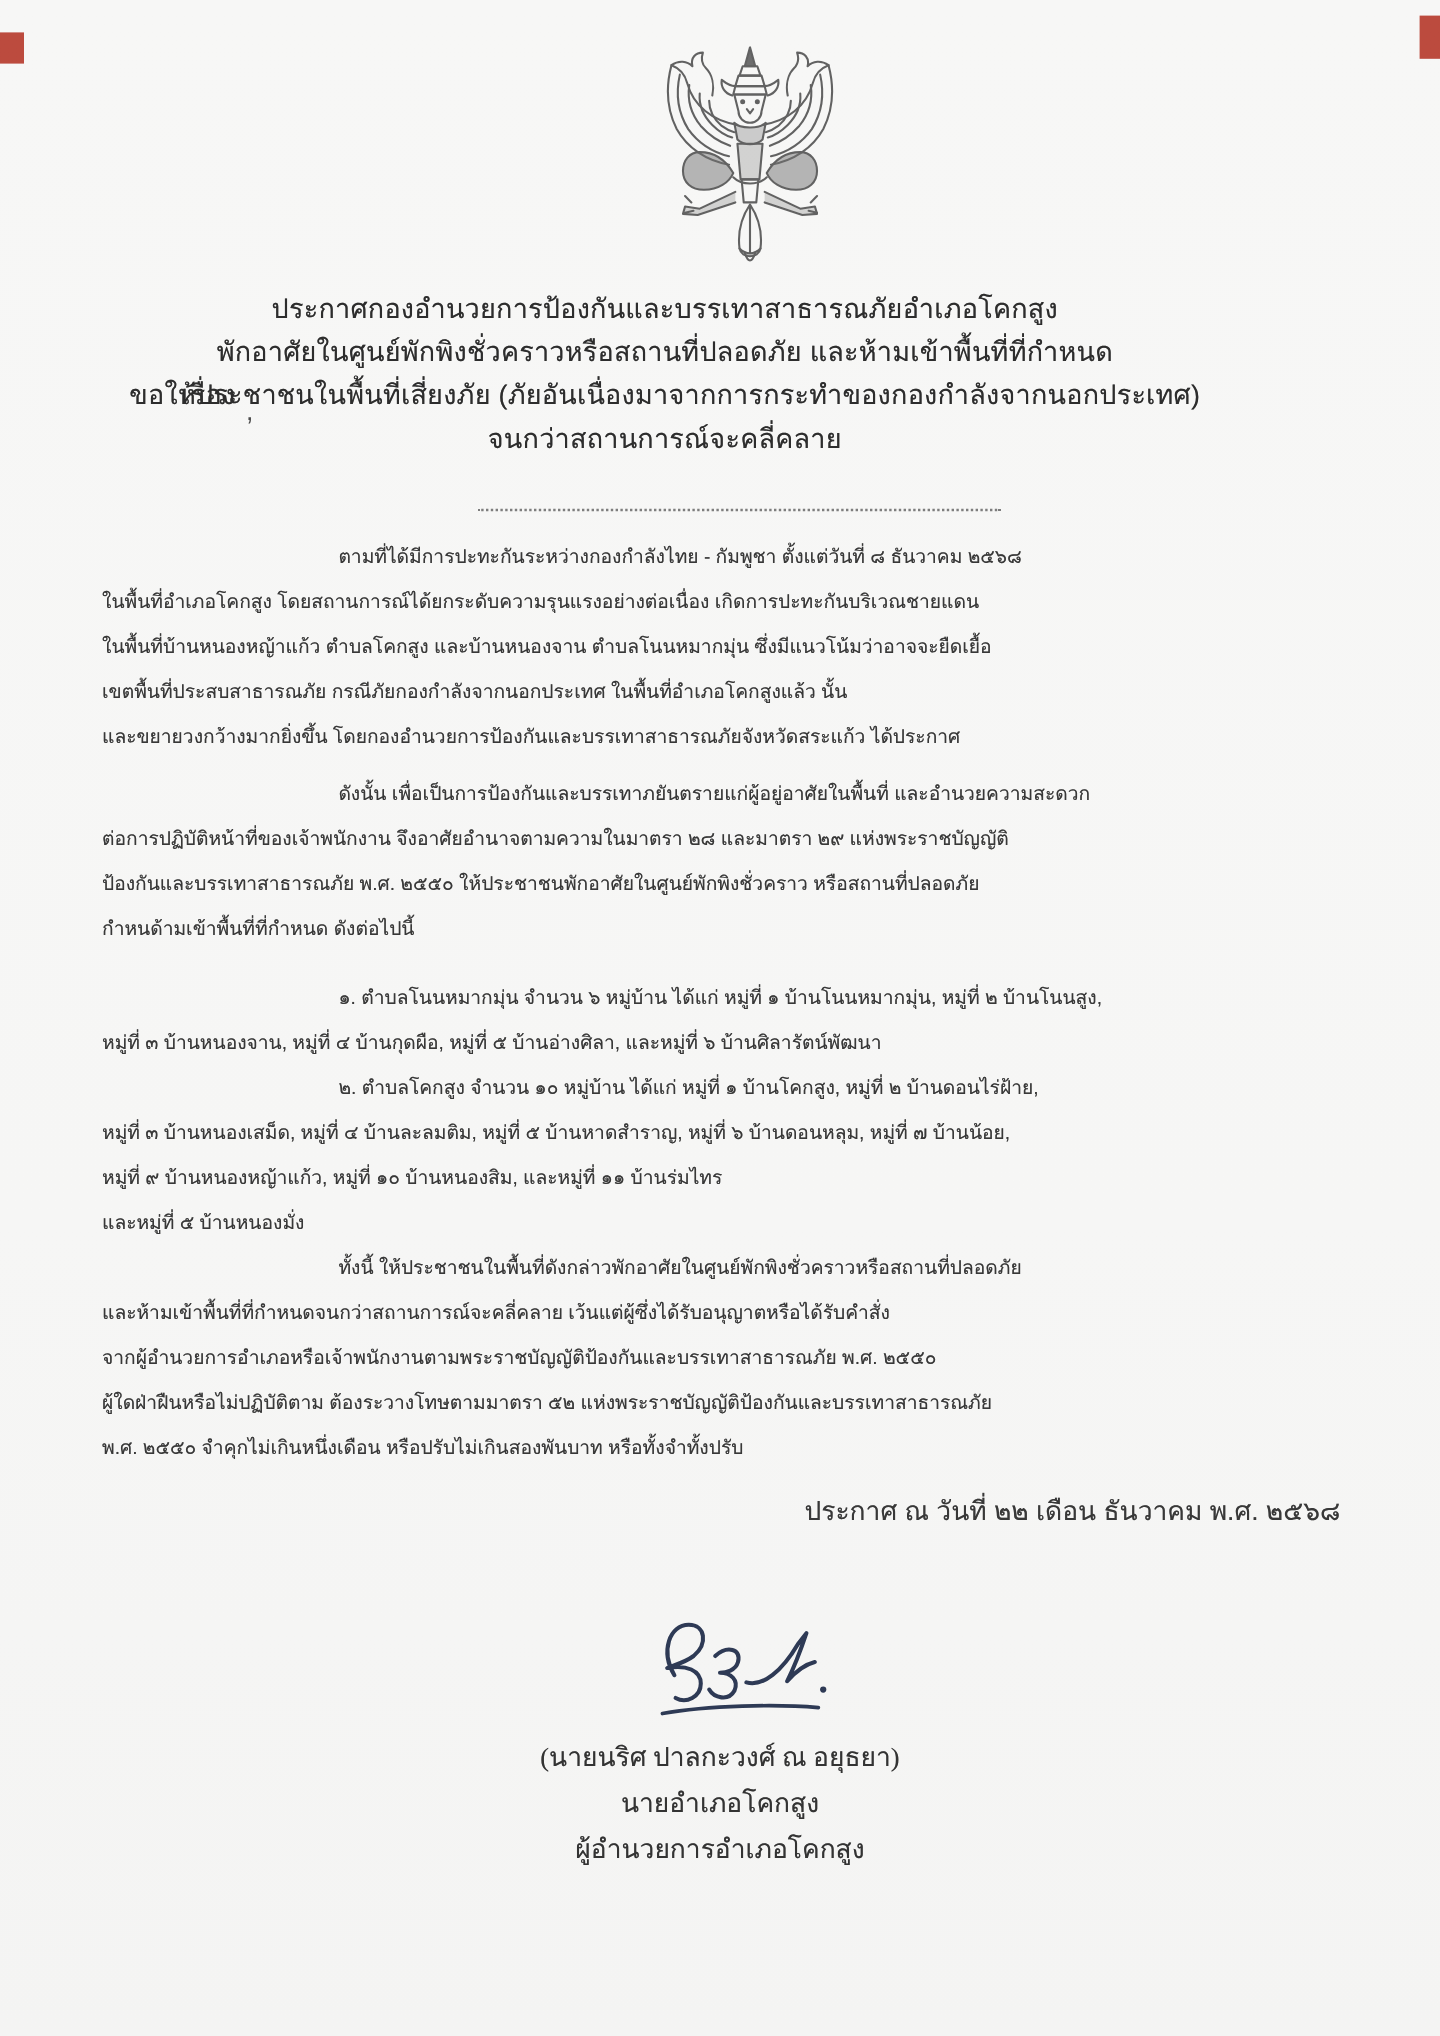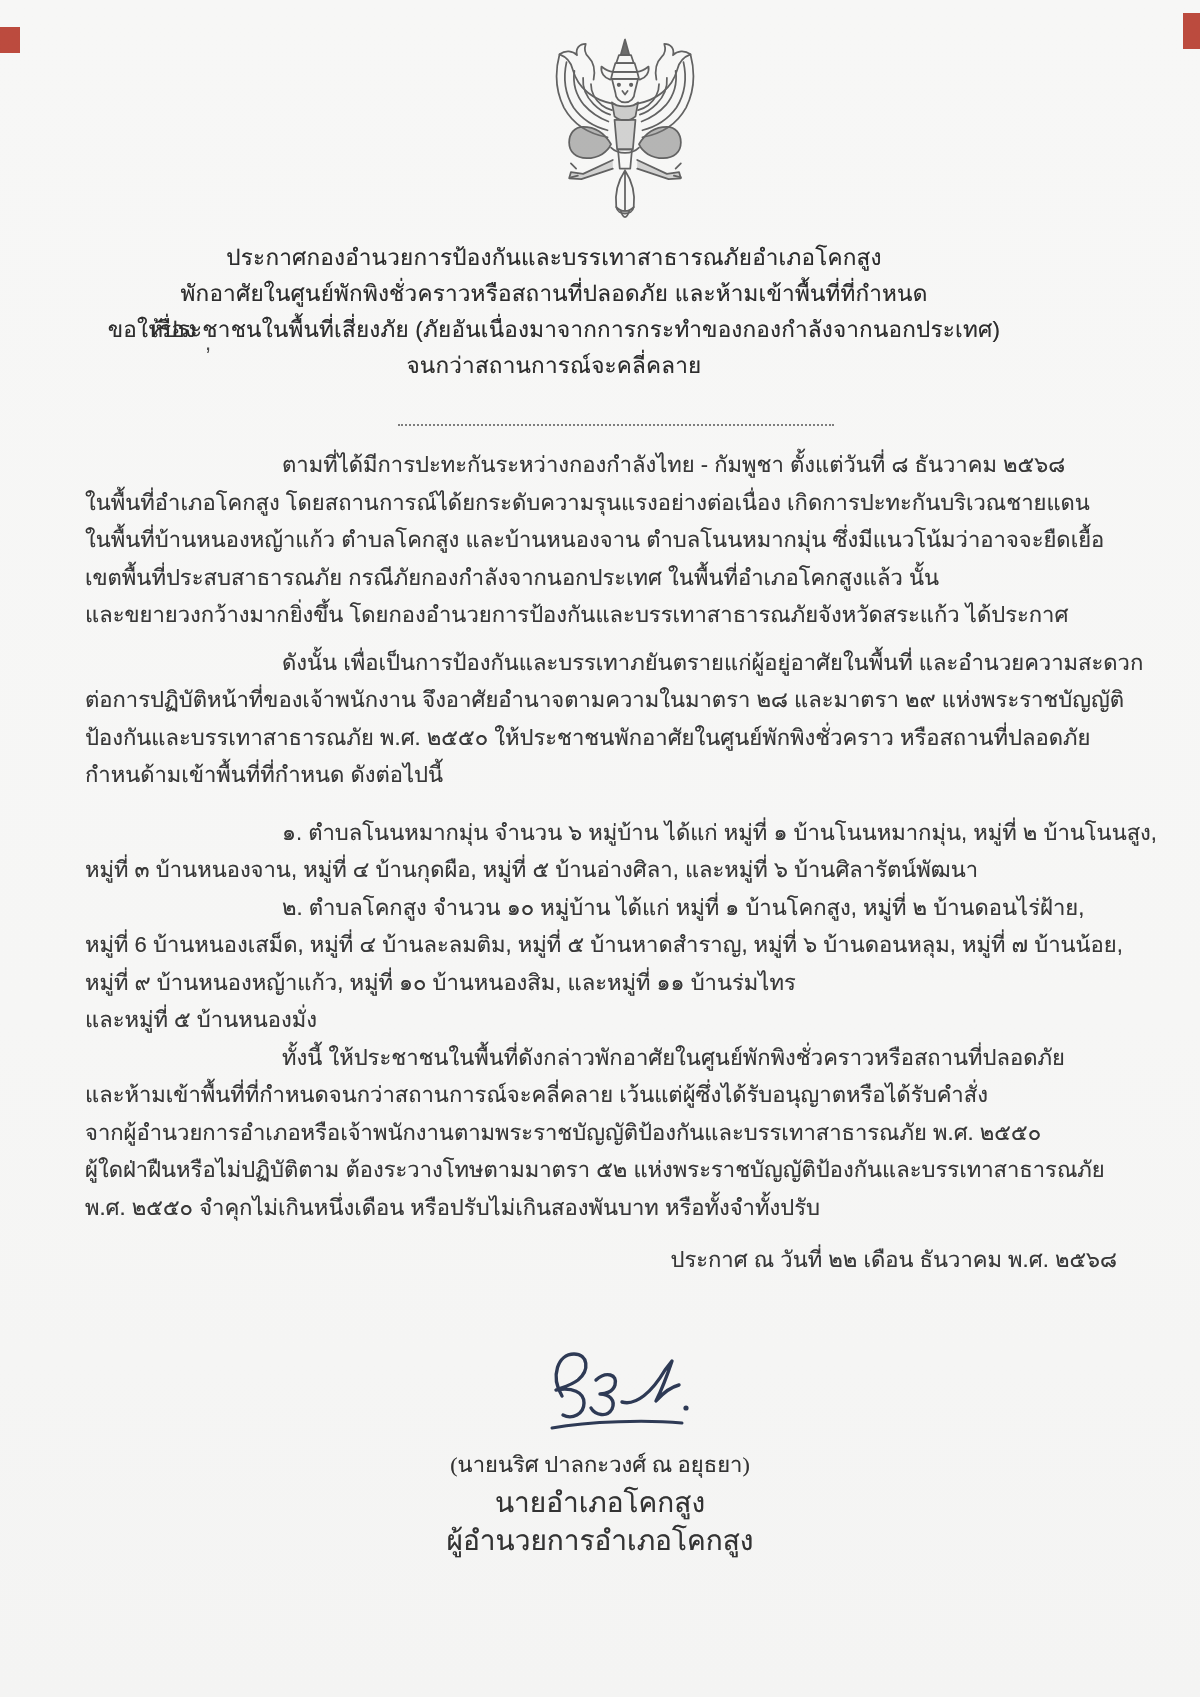--- a/index.html
+++ b/index.html
@@ -22,34 +22,34 @@
   .header{position:absolute;top:240px;left:0;width:1108px;text-align:center;color:#2d2d2d;}
   .header .hline{font-size:22.5px;line-height:36px;letter-spacing:.2px;
     text-shadow:0 0 .5px rgba(45,45,45,.55);}
   .subject-row{position:relative;}
   .subject-label{position:absolute;left:151px;top:0;}
   
   .dotted{position:absolute;top:424px;left:398px;width:436px;height:0;
     border-bottom:2.5px dotted #555;opacity:.75;}
   
   .doc-body{position:absolute;top:446px;left:85px;width:1032px;}
-  .para .line{font-size:22px;line-height:37.5px;white-space:nowrap;
+  .para .line{font-size:16px;line-height:37.5px;white-space:nowrap;
     text-shadow:0 0 .5px rgba(50,50,50,.5);}
   .para .line.first{padding-left:197px;}
   .p2{margin-top:10px;}
   .i1{margin-top:20px;}
   .p3{margin-top:0px;}
   .date-line{margin-top:15px;text-align:right;font-size:22px;line-height:37.5px;
     padding-left:45px;text-shadow:0 0 .5px rgba(50,50,50,.5);}
   
   .sig-block{position:absolute;top:1342px;left:0;width:1200px;text-align:center;font-family:Liberation Serif, serif;}
   .sig-scribble{width:168px;height:96px;display:block;margin:0 auto;margin-left:532px;}
   .sig-name{font-size:22px;line-height:38px;margin-top:8px;color:#333;
     text-shadow:0 0 .5px rgba(50,50,50,.5);}
-  .sig-pos{font-size:28px;line-height:38px;color:#333;
+  .sig-pos{font-size:22px;line-height:38px;color:#333;
     text-shadow:0 0 .5px rgba(50,50,50,.5);}
 </style>
 </head>
 <body>
 
 <div class="page">
 
   <div class="mark-red-left"></div>
   <div class="mark-red-right"></div>
   <div class="stray-comma">,</div>
@@ -129,21 +129,21 @@
         <div class="line">ต่อการปฏิบัติหน้าที่ของเจ้าพนักงาน จึงอาศัยอำนาจตามความในมาตรา ๒๘ และมาตรา ๒๙ แห่งพระราชบัญญัติ</div>
         <div class="line">ป้องกันและบรรเทาสาธารณภัย พ.ศ. ๒๕๕๐ ให้ประชาชนพักอาศัยในศูนย์พักพิงชั่วคราว หรือสถานที่ปลอดภัย</div>
         <div class="line">กำหนด้ามเข้าพื้นที่ที่กำหนด ดังต่อไปนี้</div>
       </div>
     <div class="para i1">
         <div class="line first">๑. ตำบลโนนหมากมุ่น จำนวน ๖ หมู่บ้าน ได้แก่ หมู่ที่ ๑ บ้านโนนหมากมุ่น, หมู่ที่ ๒ บ้านโนนสูง,</div>
         <div class="line">หมู่ที่ ๓ บ้านหนองจาน, หมู่ที่ ๔ บ้านกุดผือ, หมู่ที่ ๕ บ้านอ่างศิลา, และหมู่ที่ ๖ บ้านศิลารัตน์พัฒนา</div>
       </div>
     <div class="para i2">
         <div class="line first">๒. ตำบลโคกสูง จำนวน ๑๐ หมู่บ้าน ได้แก่ หมู่ที่ ๑ บ้านโคกสูง, หมู่ที่ ๒ บ้านดอนไร่ฝ้าย,</div>
-        <div class="line">หมู่ที่ 6 บ้านหนองเสม็ด, หมู่ที่ ๔ บ้านละลมติม, หมู่ที่ ๕ บ้านหาดสำราญ, หมู่ที่ ๖ บ้านดอนหลุม, หมู่ที่ ๗ บ้านน้อย,</div>
+        <div class="line">หมู่ที่ ๓ บ้านหนองเสม็ด, หมู่ที่ ๔ บ้านละลมติม, หมู่ที่ ๕ บ้านหาดสำราญ, หมู่ที่ ๖ บ้านดอนหลุม, หมู่ที่ ๗ บ้านน้อย,</div>
         <div class="line">หมู่ที่ ๙ บ้านหนองหญ้าแก้ว, หมู่ที่ ๑๐ บ้านหนองสิม, และหมู่ที่ ๑๑ บ้านร่มไทร</div>
       </div>
     <div class="para i3">
         <div class="line">และหมู่ที่ ๕ บ้านหนองมั่ง</div>
       </div>
     <div class="para p3">
         <div class="line first">ทั้งนี้ ให้ประชาชนในพื้นที่ดังกล่าวพักอาศัยในศูนย์พักพิงชั่วคราวหรือสถานที่ปลอดภัย</div>
         <div class="line">และห้ามเข้าพื้นที่ที่กำหนดจนกว่าสถานการณ์จะคลี่คลาย เว้นแต่ผู้ซึ่งได้รับอนุญาตหรือได้รับคำสั่ง</div>
         <div class="line">จากผู้อำนวยการอำเภอหรือเจ้าพนักงานตามพระราชบัญญัติป้องกันและบรรเทาสาธารณภัย พ.ศ. ๒๕๕๐</div>
         <div class="line">ผู้ใดฝ่าฝืนหรือไม่ปฏิบัติตาม ต้องระวางโทษตามมาตรา ๕๒ แห่งพระราชบัญญัติป้องกันและบรรเทาสาธารณภัย</div>

